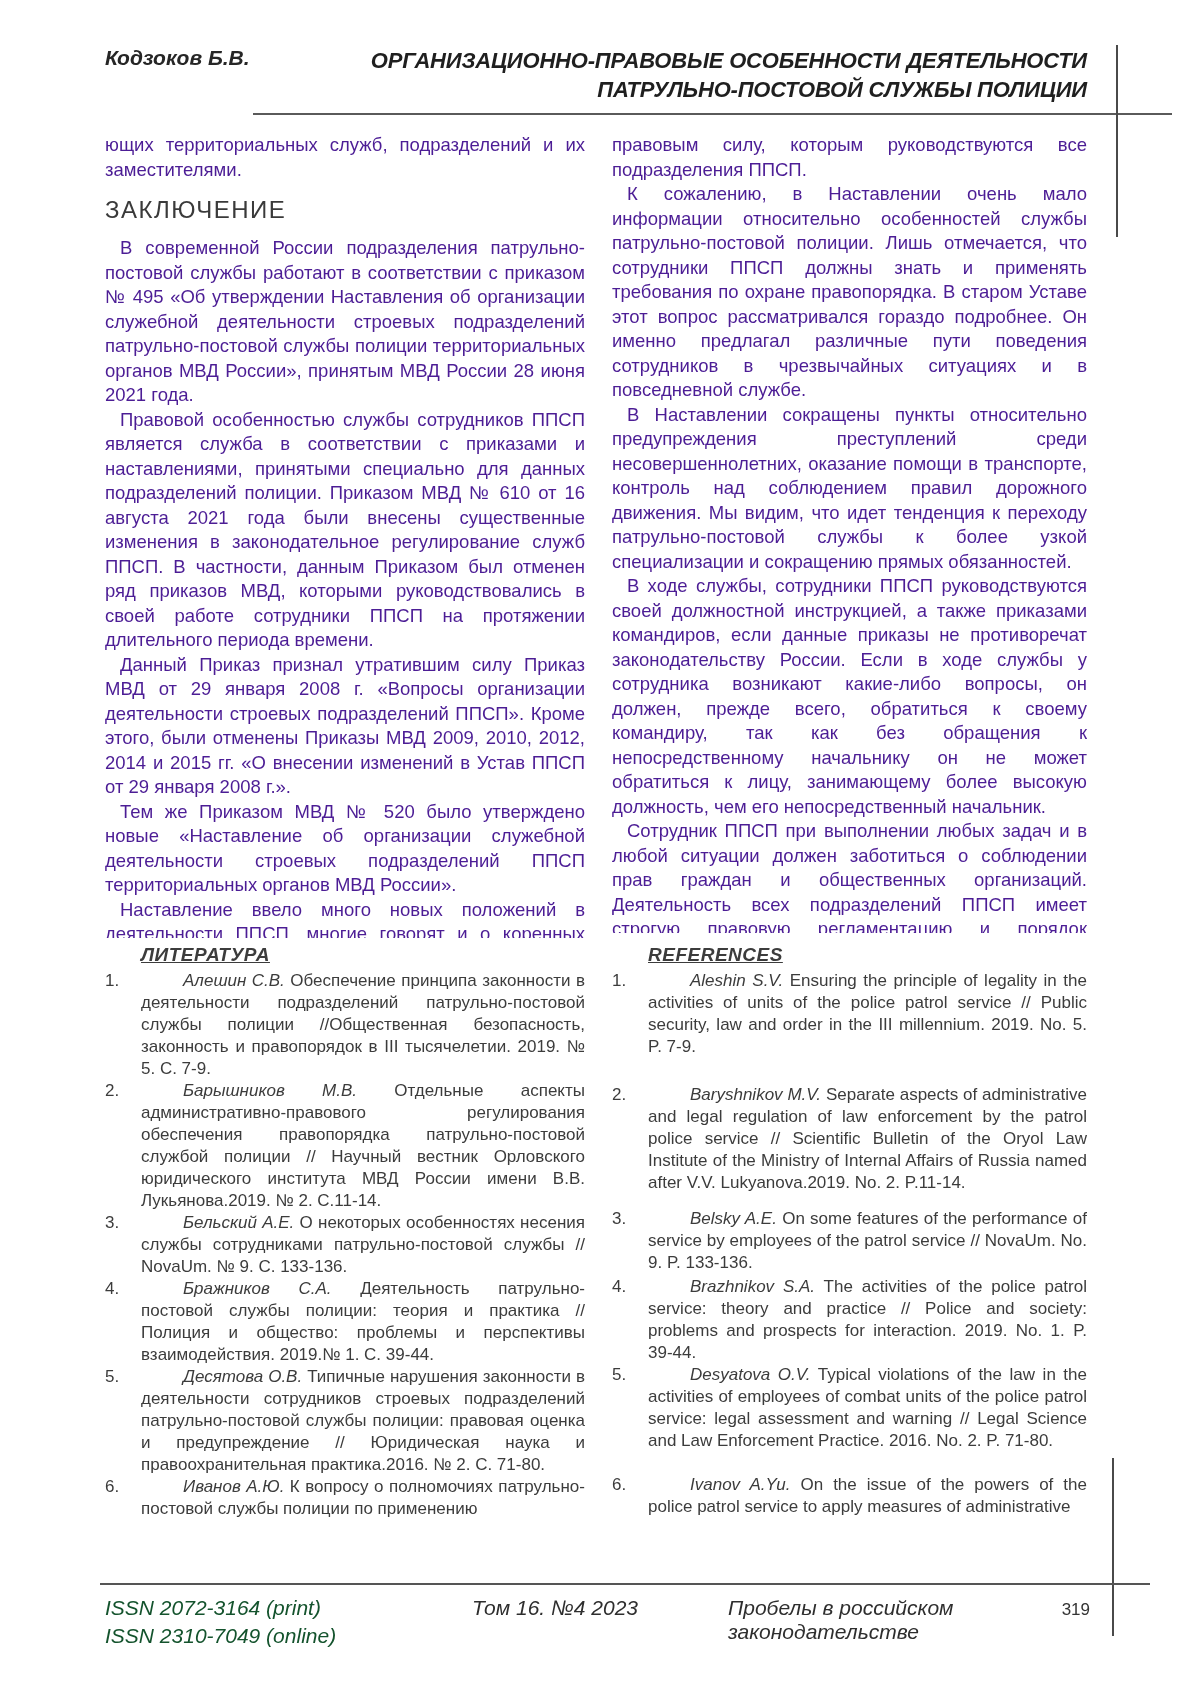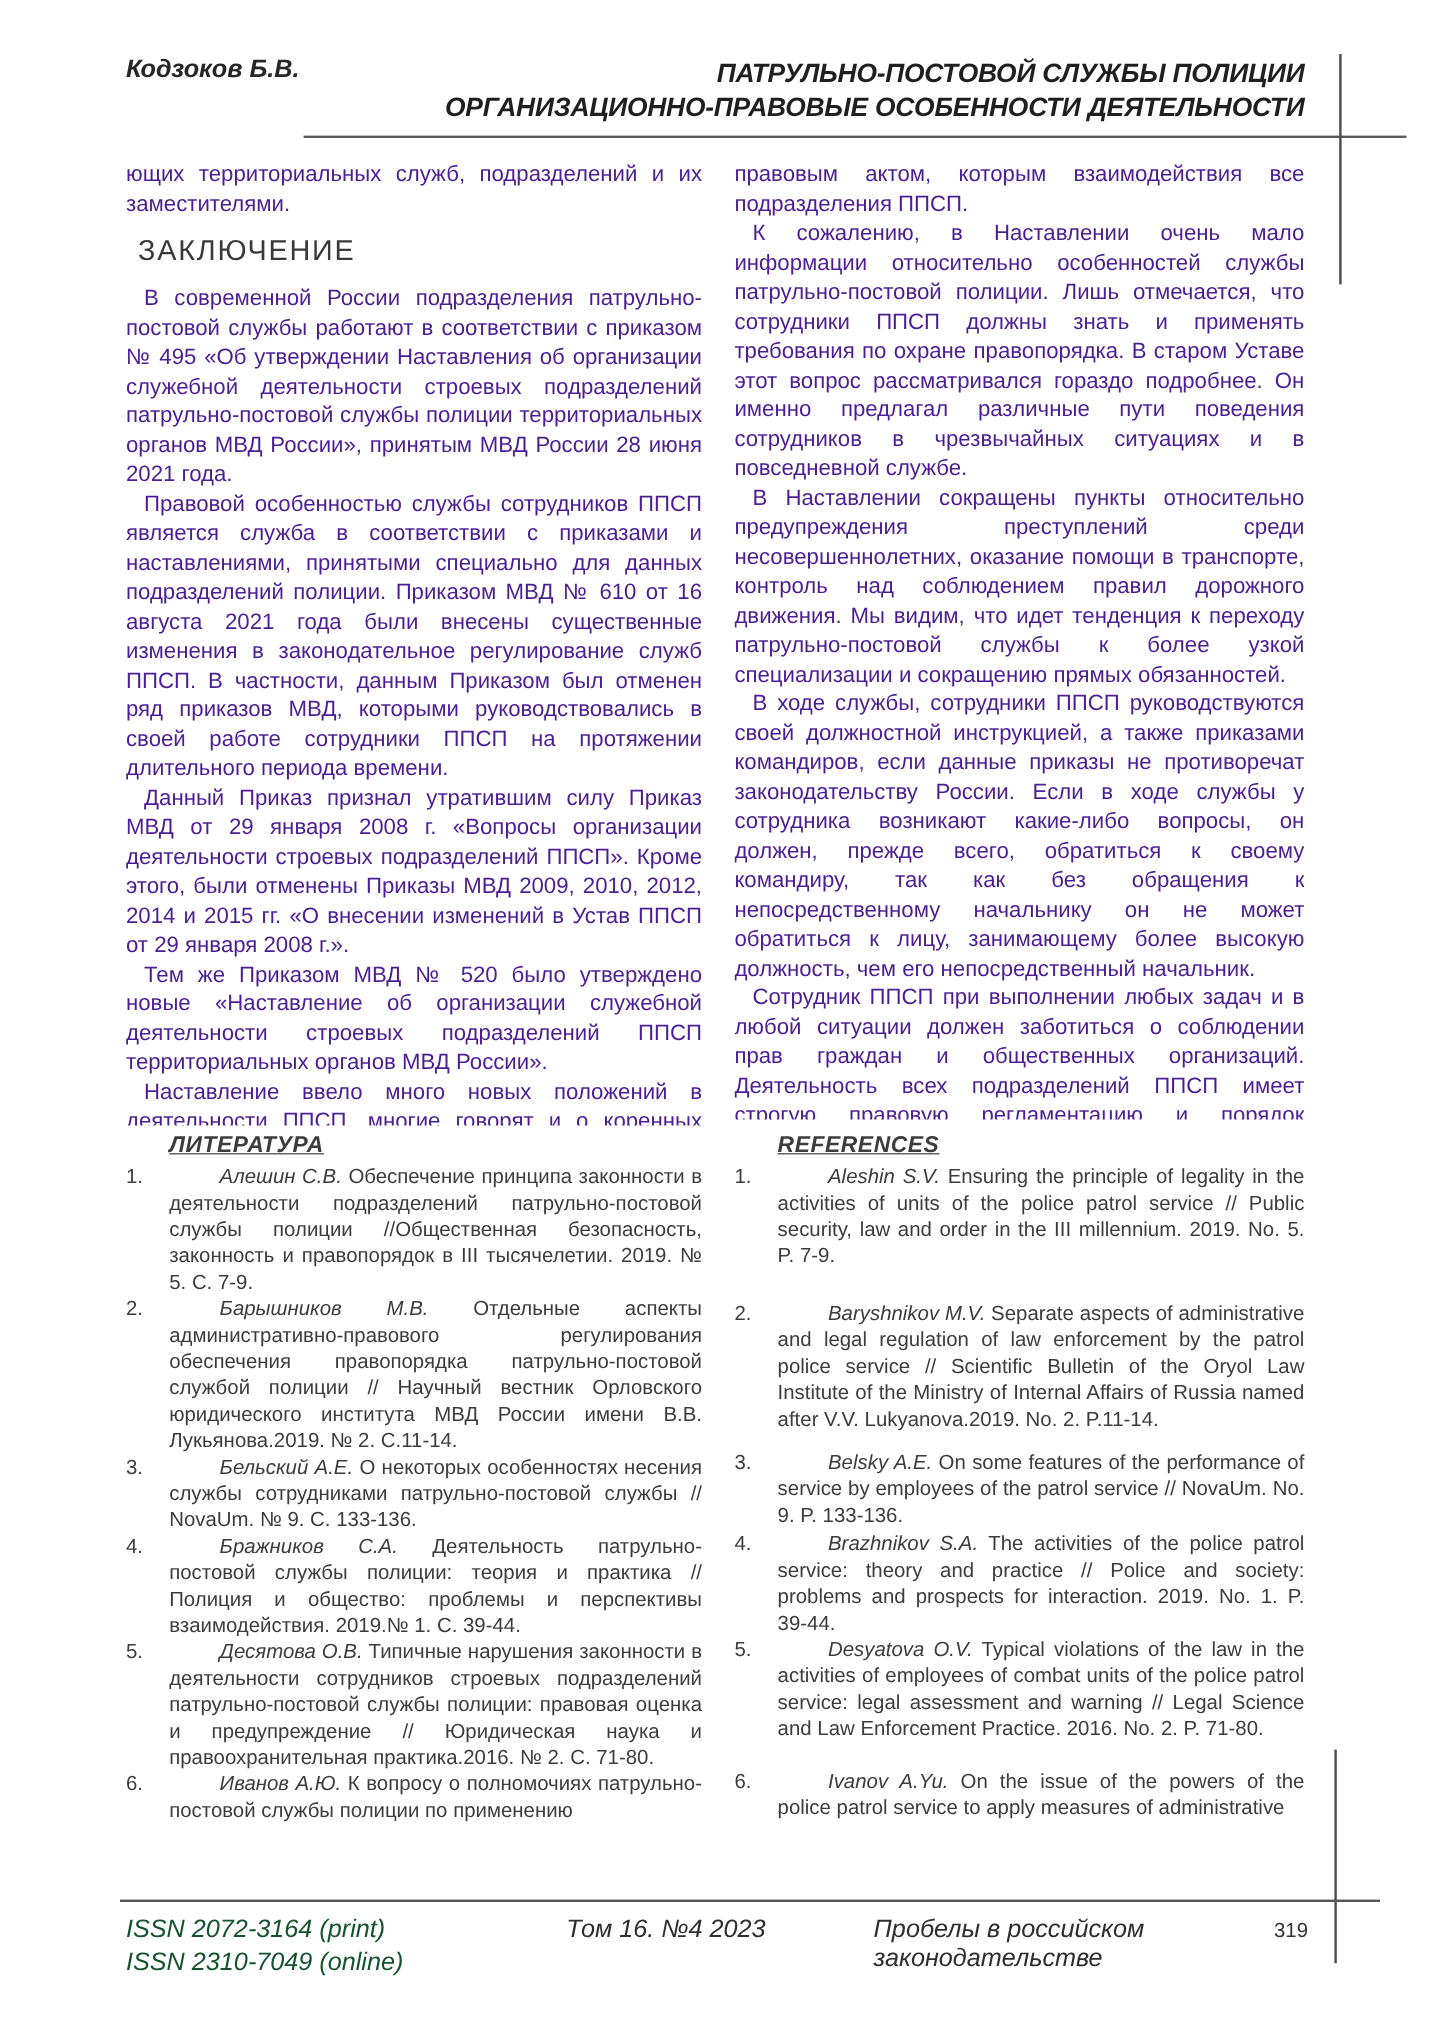--- a/index.html
+++ b/index.html
@@ -23,21 +23,21 @@
 
   
   .body-left  { position:absolute; left:105px; top:133px; width:480px; max-height:805px; overflow:hidden; }
   .body-right { position:absolute; left:612px; top:133px; width:475px; max-height:800px; overflow:hidden; }
   .para {
     margin:0; font-size:18.5px; line-height:24.5px; text-align:justify;
     text-indent:15px; color:#4c1d95;
   }
   .para.cont { text-indent:0; }
   .section-heading {
-    margin:14px 0 12px 10px; font-size:24px; font-weight:normal;
+    margin:14px 0 12px 0; font-size:24px; font-weight:normal;
     letter-spacing:1.5px; color:#3a3a3a;
   }
 
   
   .list-left  { position:absolute; left:105px; top:944px; width:480px; }
   .list-right { position:absolute; left:612px; top:944px; width:475px; }
   .list-heading {
     margin:0 0 4px 36px; font-size:19px; font-style:italic;
     text-decoration:underline; color:#3c3c3c; letter-spacing:0.5px;
   }
@@ -72,39 +72,39 @@
   .footer-journal { font-style:italic; font-size:21px; color:#2e2e2e;margin-left:28px; }
   .footer-pageno  { font-size:17px; color:#333333; }
 </style>
 </head>
 <body>
 
 <div class="page">
 
   <div class="header-author">Кодзоков Б.В.</div>
   <div class="header-title">
+    <div>ОРГАНИЗАЦИОННО-ПРАВОВЫЕ ОСОБЕННОСТИ ДЕЯТЕЛЬНОСТИ</div>
     <div>ПАТРУЛЬНО-ПОСТОВОЙ СЛУЖБЫ ПОЛИЦИИ</div>
-    <div>ОРГАНИЗАЦИОННО-ПРАВОВЫЕ ОСОБЕННОСТИ ДЕЯТЕЛЬНОСТИ</div>
   </div>
   <div class="title-rule"></div>
   <div class="vline-top"></div>
   <div class="vline-bottom"></div>
 
   <div class="body-left">
     <p class="para cont">ющих территориальных служб, подразделений и их заместителями.</p>
     <h2 class="section-heading">ЗАКЛЮЧЕНИЕ</h2>
     <p class="para">В современной России подразделения патрульно-постовой службы работают в соответствии с приказом № 495 «Об утверждении Наставления об организации служебной деятельности строевых подразделений патрульно-постовой службы полиции территориальных органов МВД России», принятым МВД России 28 июня 2021 года.</p>
     <p class="para">Правовой особенностью службы сотрудников ППСП является служба в соответствии с приказами и наставлениями, принятыми специально для данных подразделений полиции. Приказом МВД № 610 от 16 августа 2021 года были внесены существенные изменения в законодательное регулирование служб ППСП. В частности, данным Приказом был отменен ряд приказов МВД, которыми руководствовались в своей работе сотрудники ППСП на протяжении длительного периода времени.</p>
     <p class="para">Данный Приказ признал утратившим силу Приказ МВД от 29 января 2008 г. «Вопросы организации деятельности строевых подразделений ППСП». Кроме этого, были отменены Приказы МВД 2009, 2010, 2012, 2014 и 2015 гг. «О внесении изменений в Устав ППСП от 29 января 2008 г.».</p>
     <p class="para">Тем же Приказом МВД № 520 было утверждено новые «Наставление об организации служебной деятельности строевых подразделений ППСП территориальных органов МВД России».</p>
     <p class="para">Наставление ввело много новых положений в деятельности ППСП, многие говорят и о коренных изменениях самой службы под влиянием нового Наставления. Устав стал основополагающим нормативным</p>
   </div>
 
   <div class="body-right">
-    <p class="para cont">правовым актом, которым взаимодействия все подразделения ППСП.</p>
+    <p class="para cont">правовым силу, которым руководствуются все подразделения ППСП.</p>
     <p class="para">К сожалению, в Наставлении очень мало информации относительно особенностей службы патрульно-постовой полиции. Лишь отмечается, что сотрудники ППСП должны знать и применять требования по охране правопорядка. В старом Уставе этот вопрос рассматривался гораздо подробнее. Он именно предлагал различные пути поведения сотрудников в чрезвычайных ситуациях и в повседневной службе.</p>
     <p class="para">В Наставлении сокращены пункты относительно предупреждения преступлений среди несовершеннолетних, оказание помощи в транспорте, контроль над соблюдением правил дорожного движения. Мы видим, что идет тенденция к переходу патрульно-постовой службы к более узкой специализации и сокращению прямых обязанностей.</p>
     <p class="para">В ходе службы, сотрудники ППСП руководствуются своей должностной инструкцией, а также приказами командиров, если данные приказы не противоречат законодательству России. Если в ходе службы у сотрудника возникают какие-либо вопросы, он должен, прежде всего, обратиться к своему командиру, так как без обращения к непосредственному начальнику он не может обратиться к лицу, занимающему более высокую должность, чем его непосредственный начальник.</p>
     <p class="para">Сотрудник ППСП при выполнении любых задач и в любой ситуации должен заботиться о соблюдении прав граждан и общественных организаций. Деятельность всех подразделений ППСП имеет строгую правовую регламентацию и порядок организации. Государственная власть и МВД стремятся унифицировать правовую систему службы ППС и сократить их прямые обязанности для сосредоточения их усилий именно в направлении охраны порядка и безопасности в обществе.</p>
   </div>
 
   <div class="list-left">
     <h3 class="list-heading">ЛИТЕРАТУРА</h3>
     <div class="refitem">
       <span class="num">1.</span>

